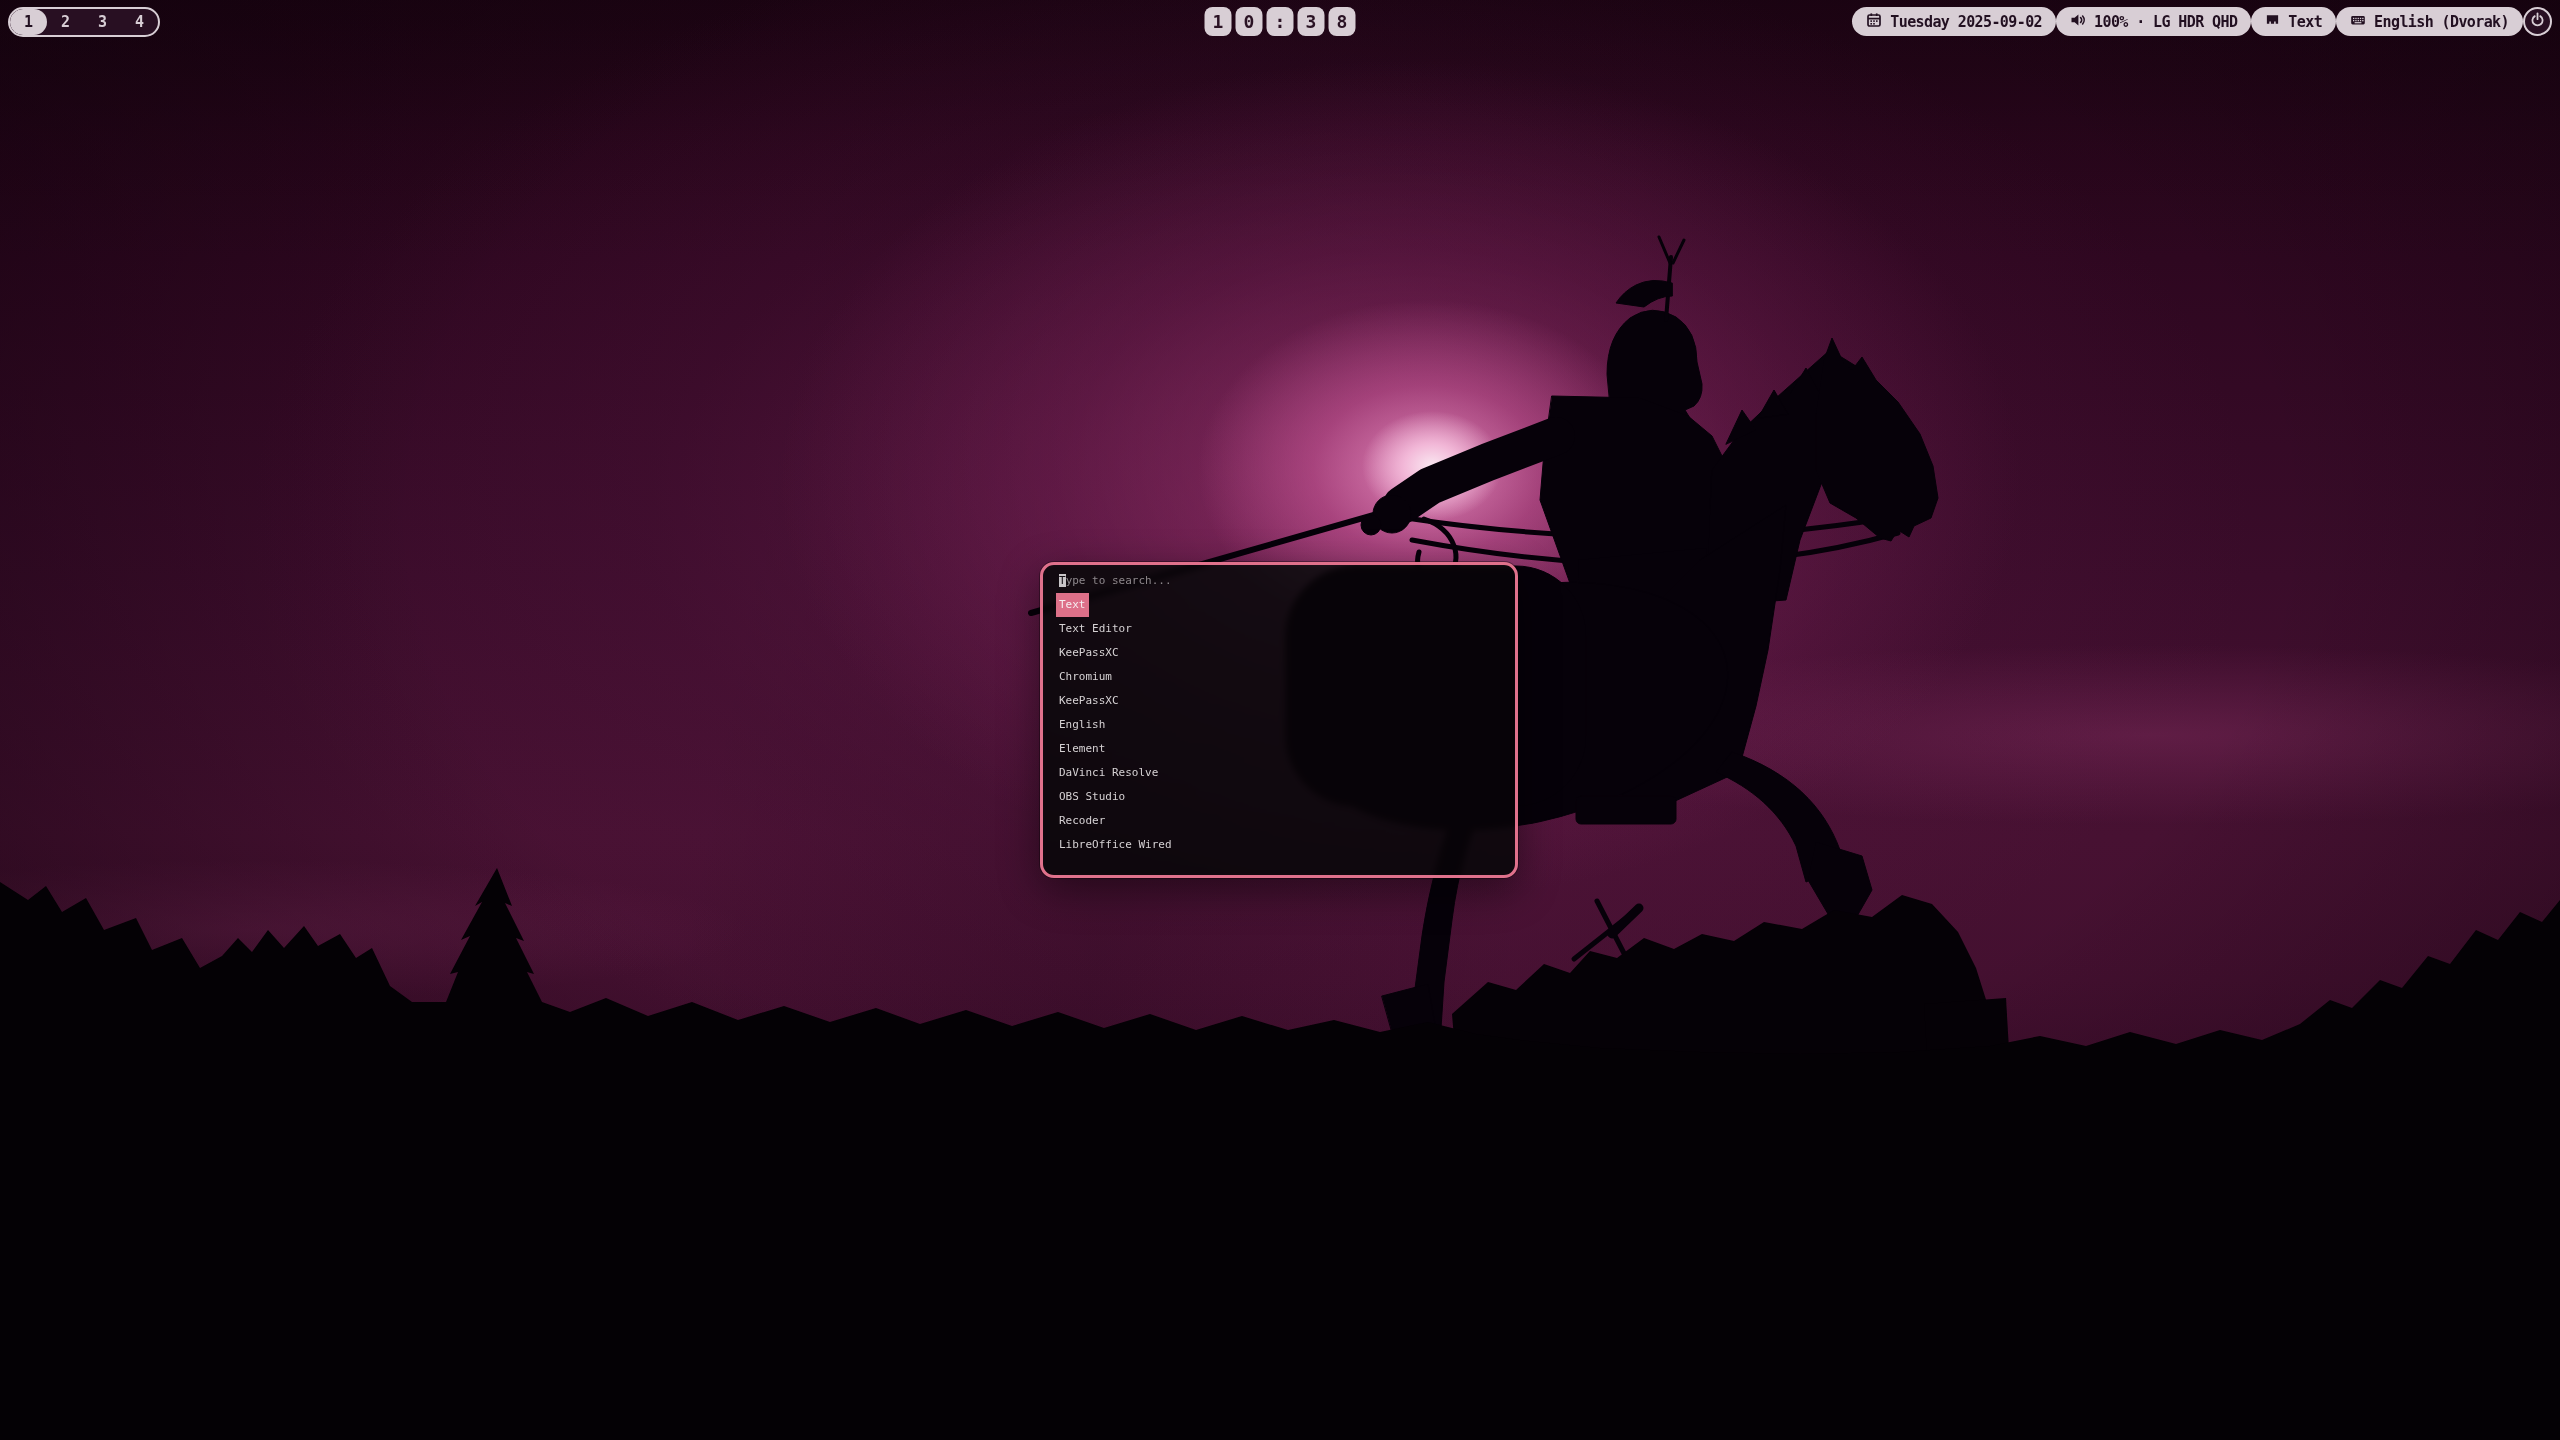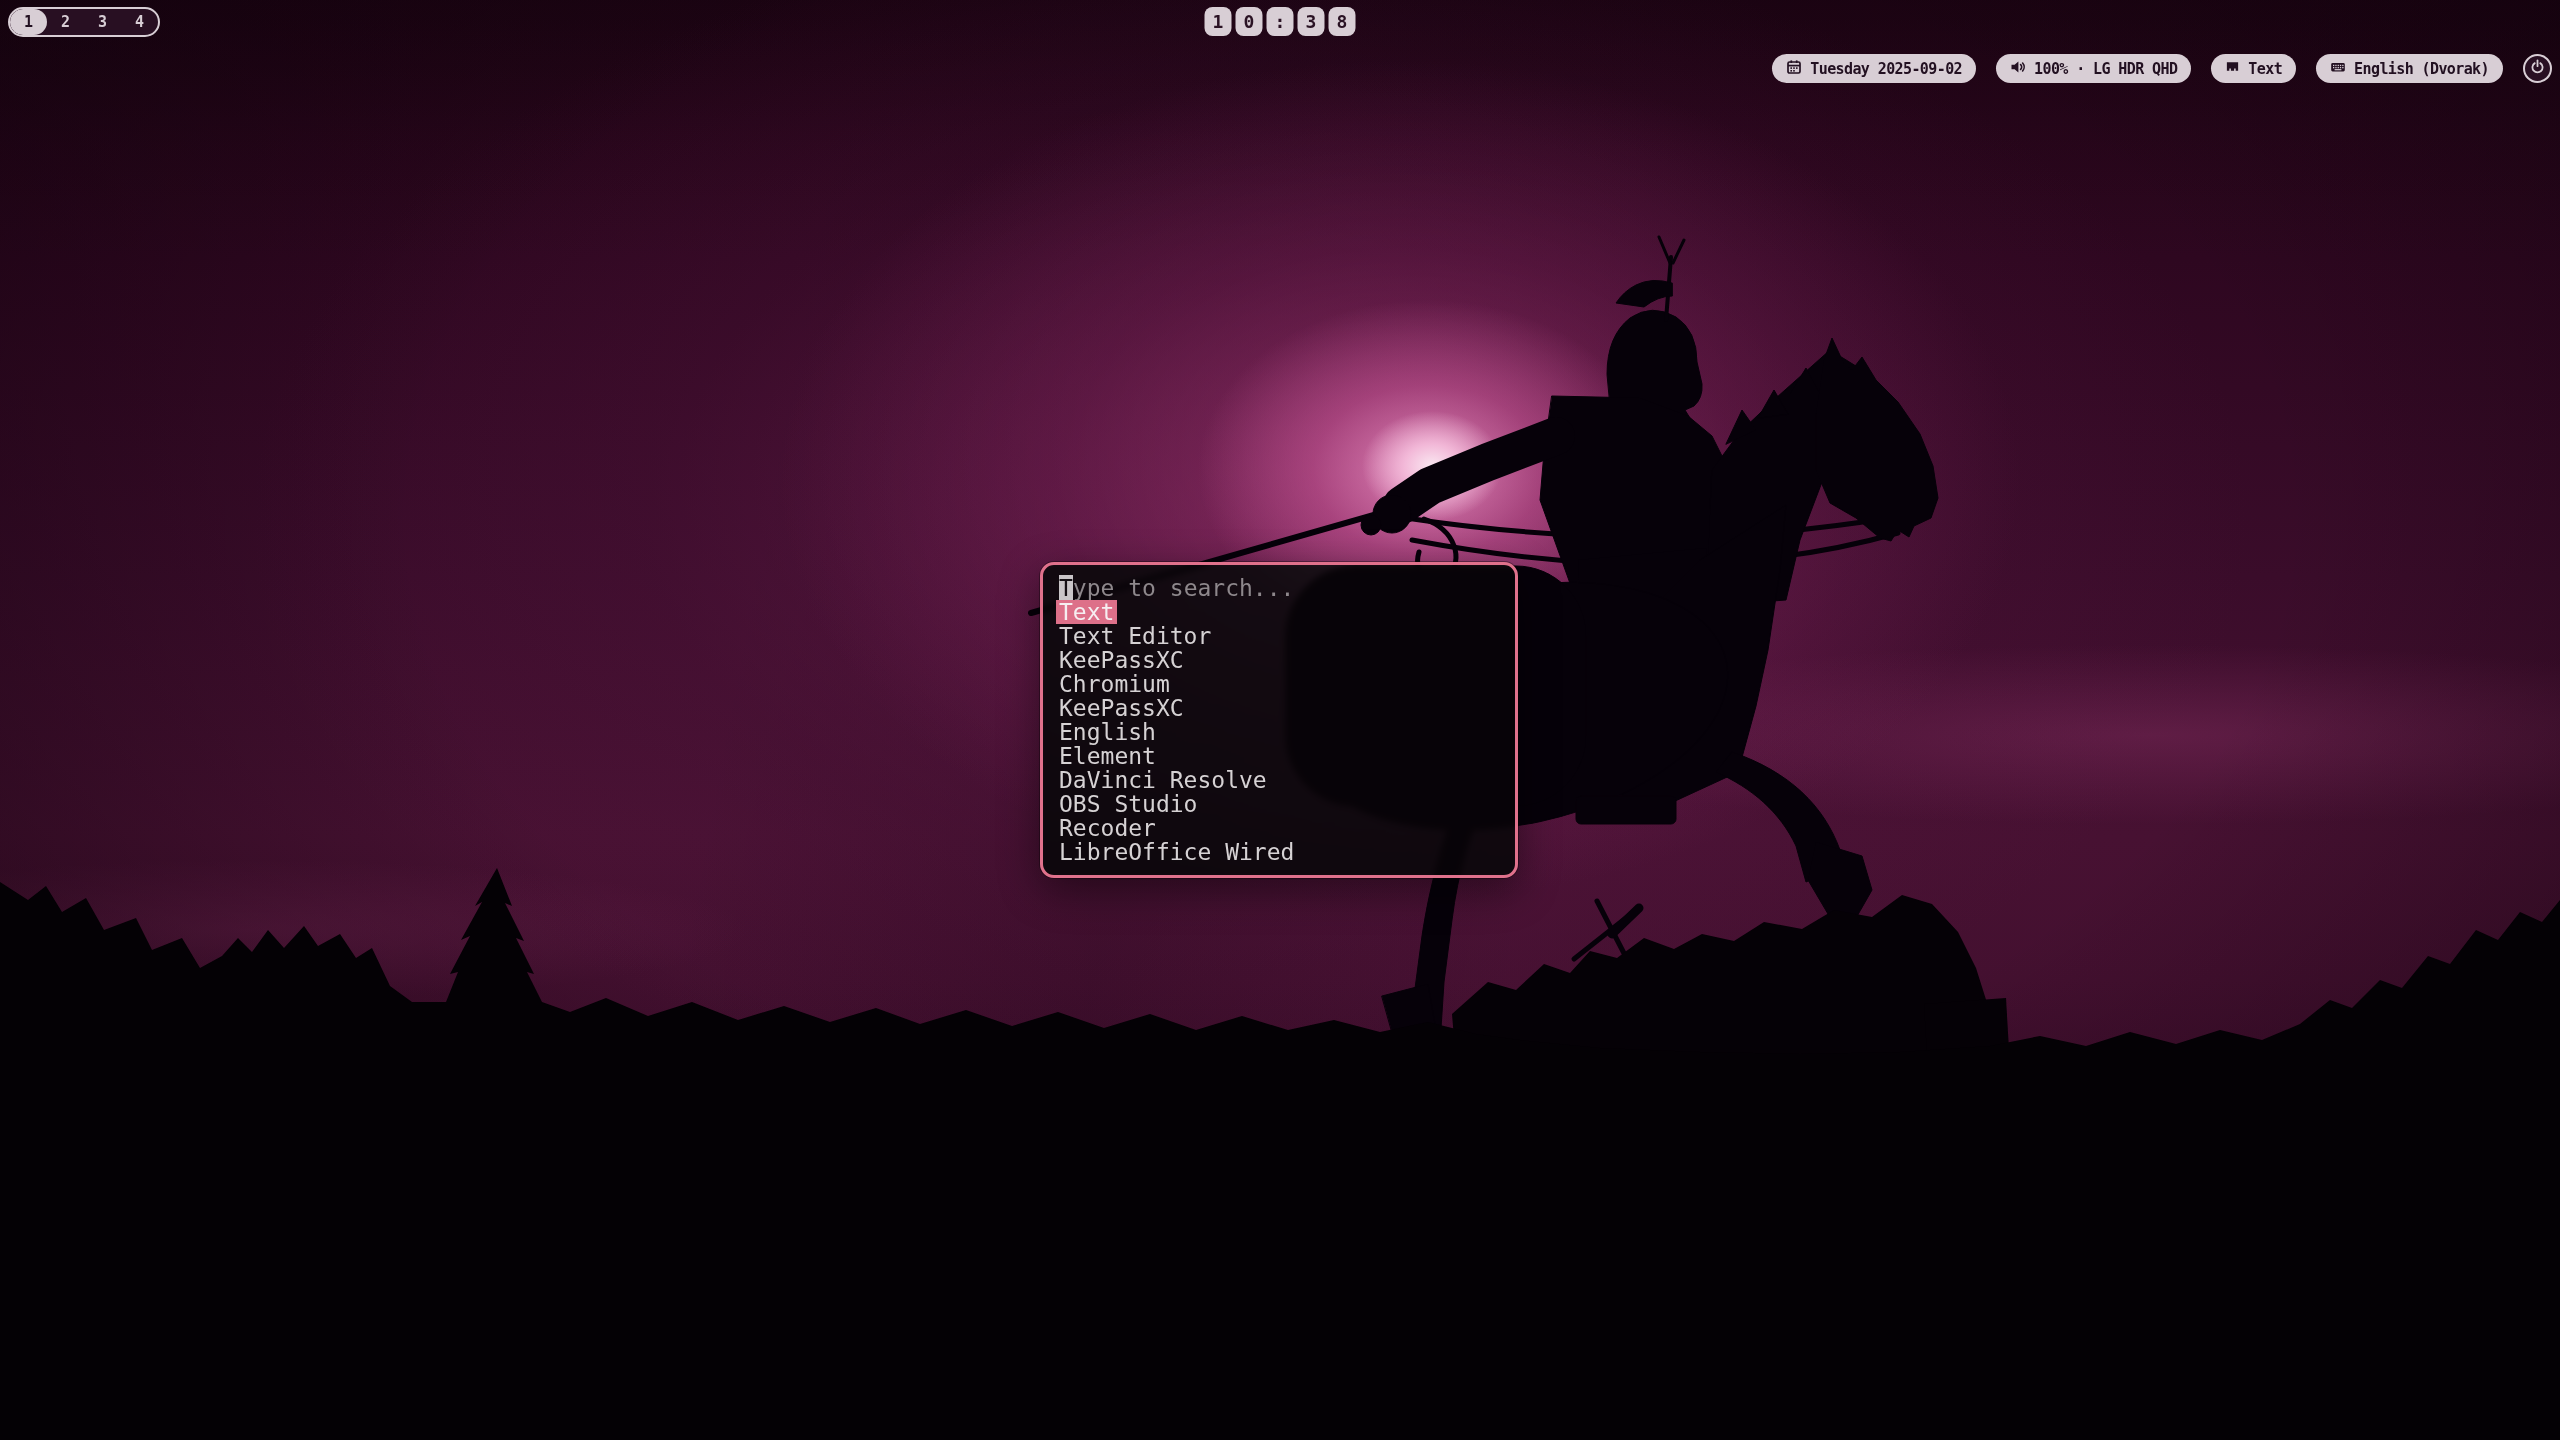--- a/index.html
+++ b/index.html
@@ -25,35 +25,35 @@
   
   .topbar{position:absolute;left:0;top:0;width:100%;height:44px;z-index:30;}
   .workspaces{position:absolute;left:8px;top:7px;display:flex;height:30px;box-sizing:border-box;
     border:2px solid #d8ced5;border-radius:16px;background:rgba(44,18,38,.85);overflow:hidden;}
   .ws{width:37px;display:flex;align-items:center;justify-content:center;
     color:#d8ced5;font-size:15px;font-weight:700;}
   .ws.active{background:#d8ced5;color:#221021;border-radius:14px;}
   .clock{position:absolute;left:50%;top:7px;transform:translateX(-50%);display:flex;gap:4px;}
   .tile{width:27px;height:29px;border-radius:8px;background:#d8ced5;color:#2a1224;
     display:flex;align-items:center;justify-content:center;font-size:18px;font-weight:700;}
-  .status{position:absolute;right:8px;top:7px;display:flex;gap:20px;align-items:center;height:29px;margin-top:47px;}
+  .status{position:absolute;right:8px;top:7px;display:flex;gap:0;align-items:center;height:29px;}
   .pill{height:29px;border-radius:15px;background:#d8ced5;color:#221021;display:flex;
     align-items:center;gap:8px;padding:0 14px;font-size:15px;font-weight:700;letter-spacing:-.6px;white-space:nowrap;}
   .pill svg{flex:0 0 auto;}
   .power{width:29px;height:29px;border-radius:50%;border:2px solid #d8ced5;box-sizing:border-box;
     background:rgba(44,18,38,.85);display:flex;align-items:center;justify-content:center;color:#d8ced5;}
 
   
   .launcher{position:absolute;left:1040px;top:562px;width:478px;height:316px;box-sizing:border-box;
-    border:3px solid #e0718c;border-radius:14px;padding:11px 16px;z-index:20;
+    border:3px solid #e0718c;border-radius:14px;padding:4px 16px;z-index:20;
     background:rgba(10,4,11,.66);
     backdrop-filter:blur(3px) brightness(.55) saturate(.3);
     -webkit-backdrop-filter:blur(3px) brightness(.55) saturate(.3);
     box-shadow:0 0 0 1px rgba(0,0,0,.35), 0 12px 40px rgba(0,0,0,.45);
-    font-size:23px;line-height:24px;color:#d6d2d4;}
+    font-size:11px;line-height:24px;color:#d6d2d4;}
   .lrow{height:24px;white-space:pre;}
   .searchline{color:#8e888c;}
   .cursor{background:#c9c5c8;color:#151015;}
   .sel{display:inline-block;background:#dd7089;color:#f6eef1;padding:0 3px;margin-left:-3px;}
 </style>
 </head>
 <body>
 
 <div class="screen">
 

